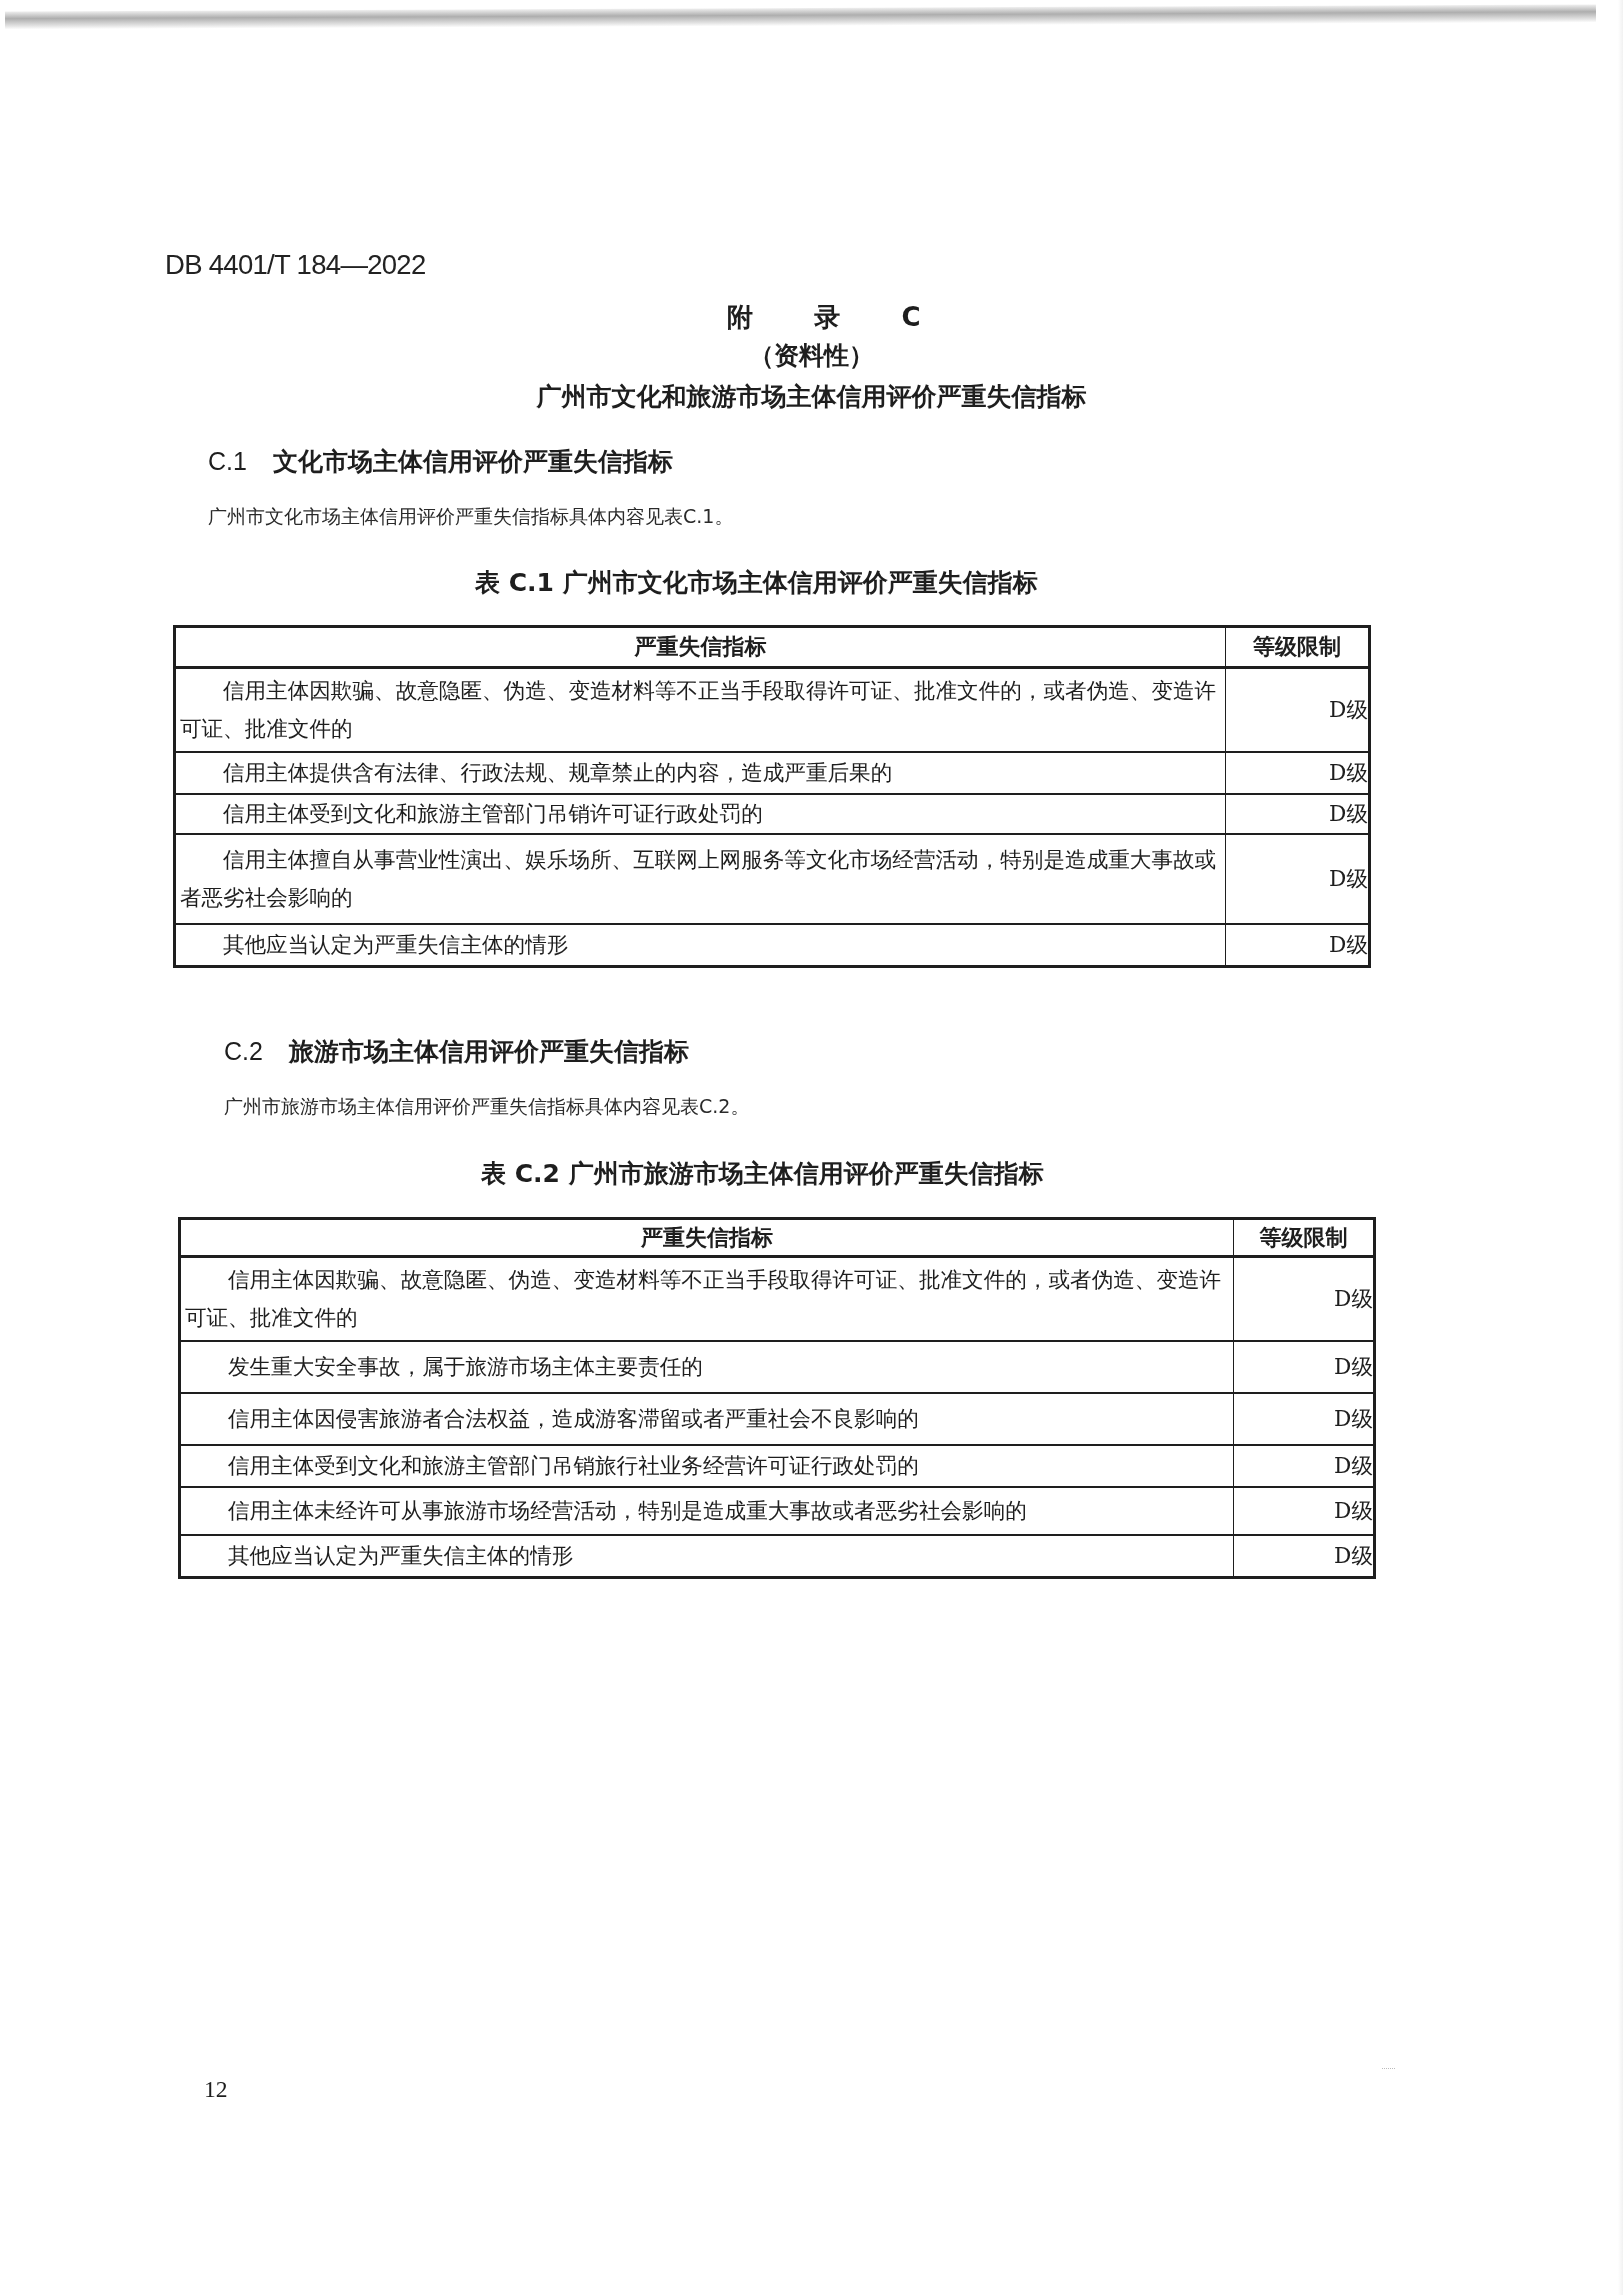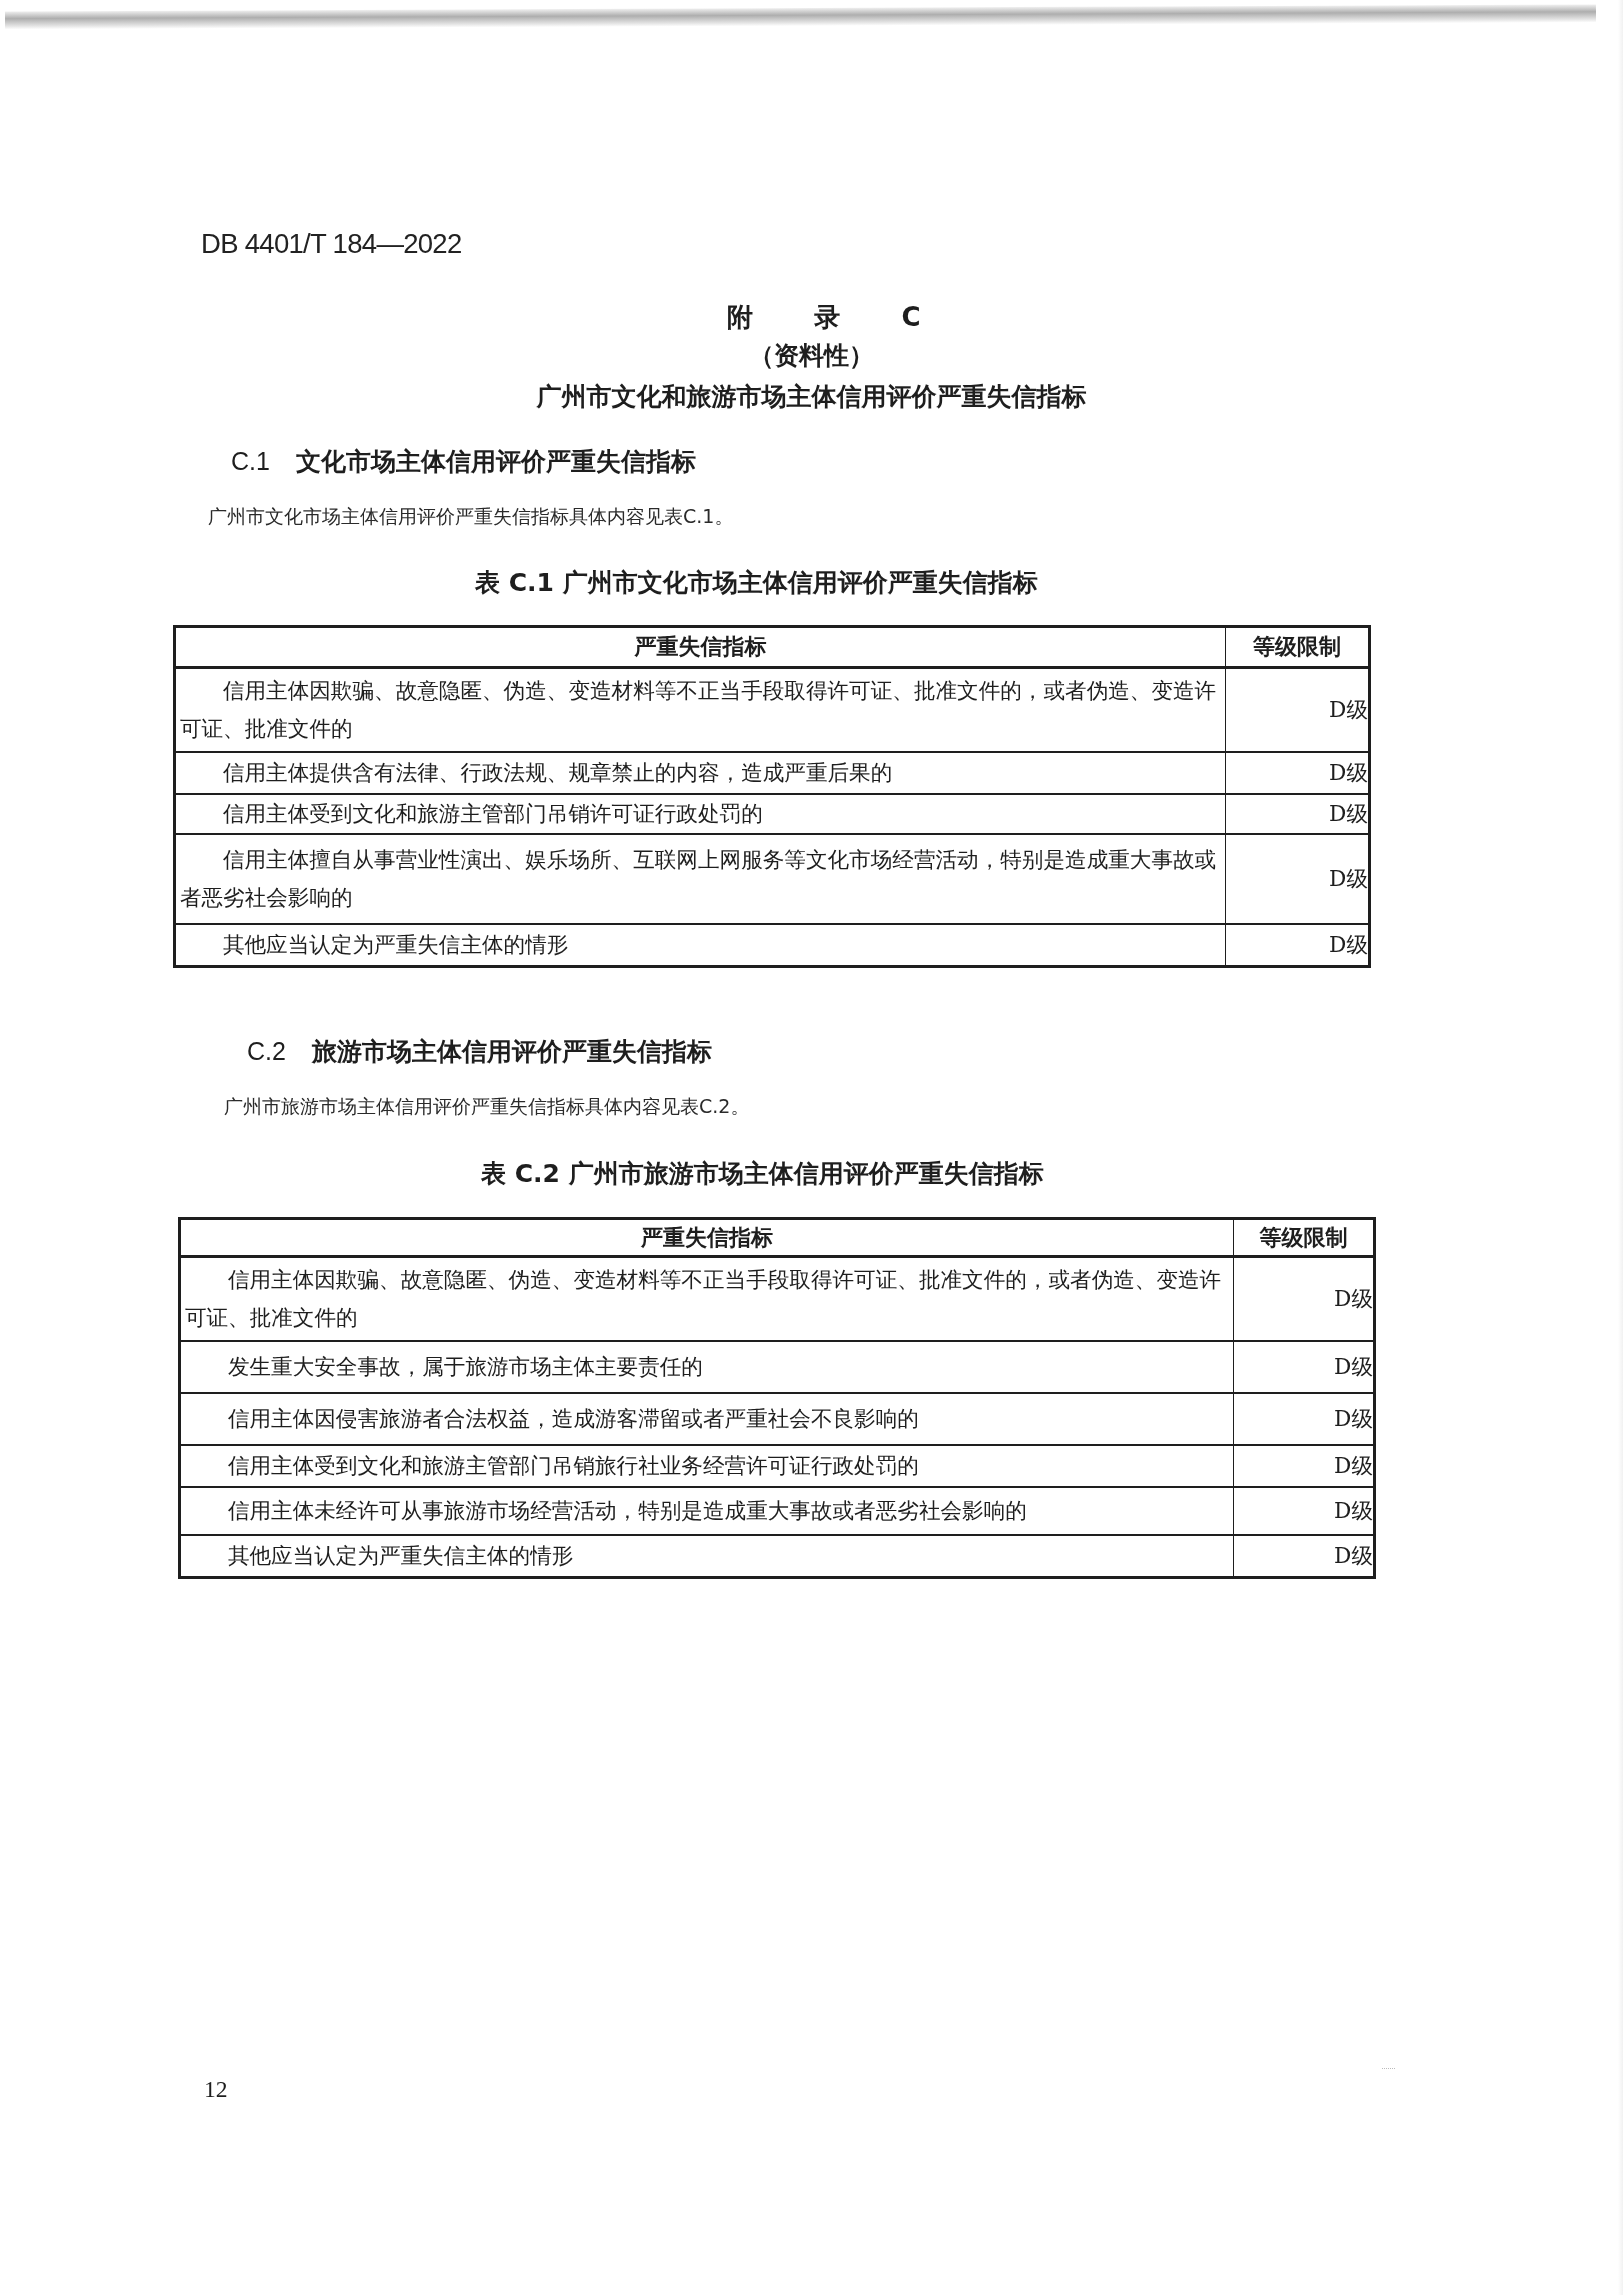--- a/index.html
+++ b/index.html
@@ -11,41 +11,40 @@
     .scan-bar {
       position: absolute; left: 5.2px; top: 7.9px; width: 1591px; height: 18.3px;
       background: linear-gradient(to bottom, rgba(150,150,150,0.15), rgba(120,120,120,0.6) 40%, rgba(160,160,160,0.3) 80%, rgba(255,255,255,0));
       transform: rotate(-0.25deg);
     }
     .scan-edge {
       position: absolute; right: 0; top: 0; width: 5.2px; height: 2295px;
       background: linear-gradient(to right, #ffffff, #f1f1f1);
     }
     .doc-id {
-      position: absolute; left: 165px; top: 228px;
+      position: absolute; left: 165px; top: 249px;
       font-family: "Liberation Sans", sans-serif; font-size: 27.5px; letter-spacing: -0.7px;
       color: #222;
-      margin-left: 36px;
     }
     .center { position: absolute; left: 0; width: 1623px; text-align: center; }
     .appendix-title {
       top: 300px; font-family: "DejaVu Sans", sans-serif; font-weight: bold; font-size: 26px;
       word-spacing: 26px; letter-spacing: 1.3px; padding-left: 13px;
     }
     .appendix-title span { margin: 0 11.8px; }
     .appendix-sub {
       top: 339px; font-family: "DejaVu Sans", sans-serif; font-weight: bold; font-size: 25px;
     }
     .appendix-main {
       top: 380px; font-family: "DejaVu Sans", sans-serif; font-weight: bold; font-size: 25px;
     }
     .section-heading {
       position: absolute; font-family: "DejaVu Sans", sans-serif; font-weight: bold; font-size: 25px;
     }
-    .section-heading .num { font-family: "Liberation Sans", sans-serif; font-weight: normal; margin-right: 26px; margin-left: 23px; }
+    .section-heading .num { font-family: "Liberation Sans", sans-serif; font-weight: normal; margin-right: 26px; }
     .para {
       position: absolute; font-family: "DejaVu Sans", sans-serif; font-size: 19px; color: #2a2a2a;
     }
     .table-caption {
       position: absolute; font-family: "DejaVu Sans", sans-serif; font-weight: bold; font-size: 25px;
     }
     table.grid {
       position: absolute; border-collapse: collapse; table-layout: fixed;
       border: 3.9px solid #1e1e1e;
       font-family: "DejaVu Serif", "Liberation Serif", serif; font-size: 21.6px;

